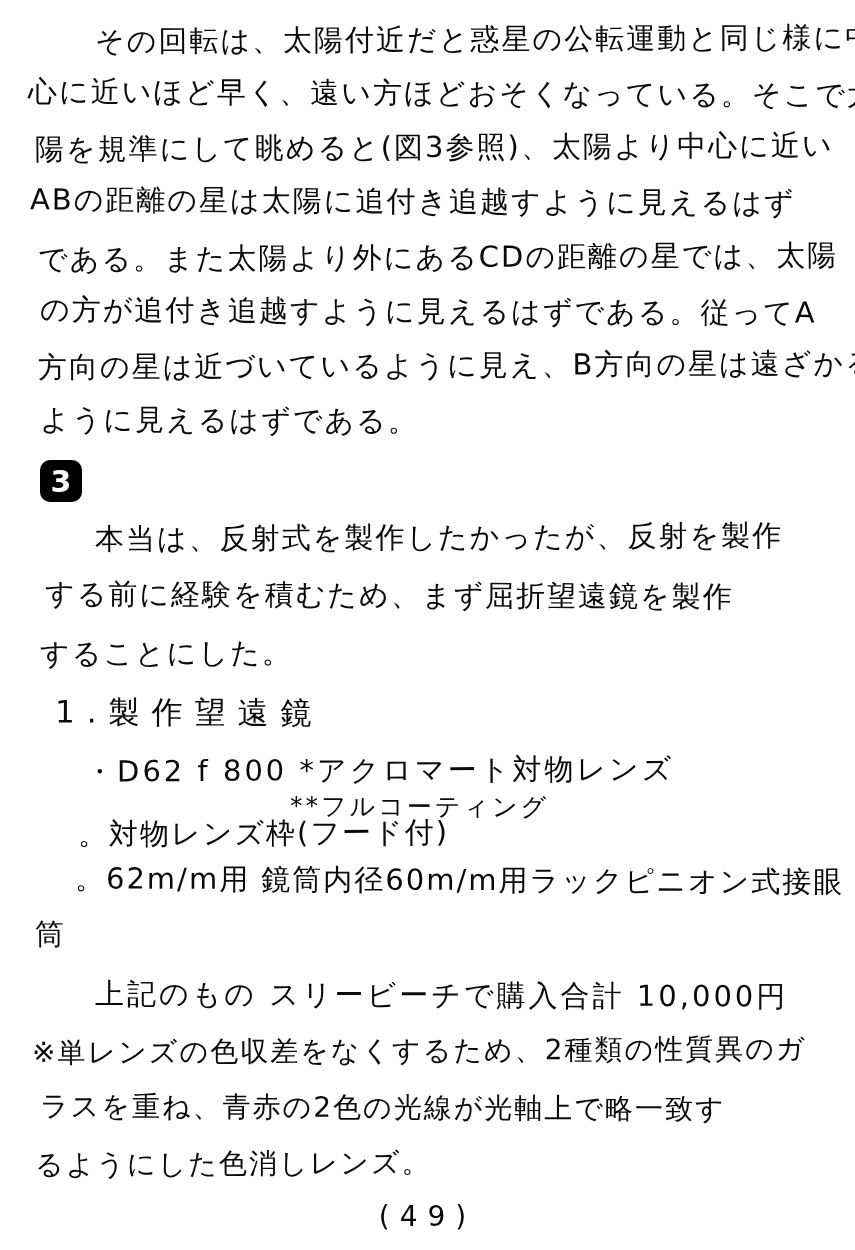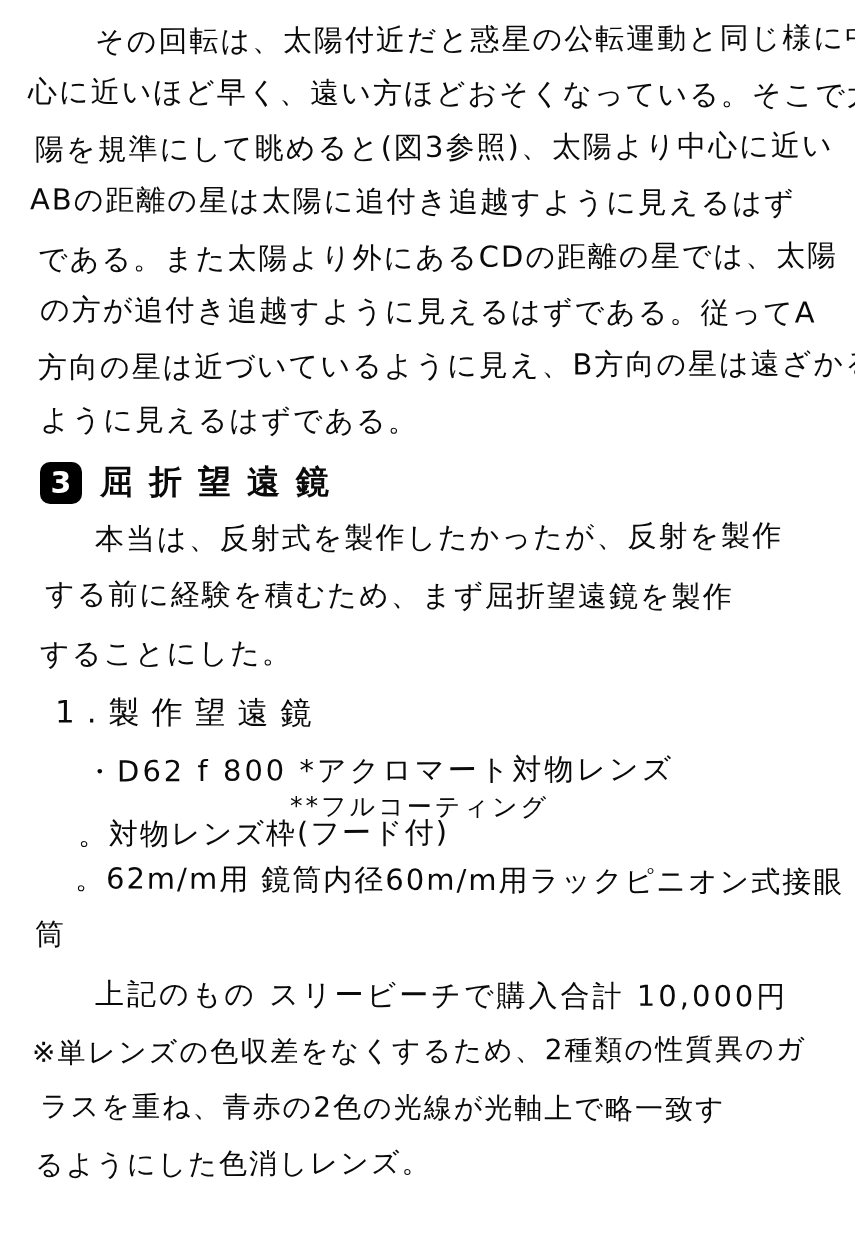--- a/index.html
+++ b/index.html
@@ -111,34 +111,34 @@
   <div class="ln ln-p1-1 wob-b">心に近いほど早く、遠い方ほどおそくなっている。そこで太</div>
   <div class="ln ln-p1-2 wob-a">陽を規準にして眺めると(図3参照)、太陽より中心に近い</div>
   <div class="ln ln-p1-3 wob-b">ABの距離の星は太陽に追付き追越すように見えるはず</div>
   <div class="ln ln-p1-4 wob-a">である。また太陽より外にあるCDの距離の星では、太陽</div>
   <div class="ln ln-p1-5 wob-b">の方が追付き追越すように見えるはずである。従ってA</div>
   <div class="ln ln-p1-6 wob-a">方向の星は近づいているように見え、B方向の星は遠ざかる</div>
   <div class="ln ln-p1-7 wob-b">ように見えるはずである。</div>
 
   <div class="section-head">
     <div class="section-badge">3</div>
-    <div class="section-title">屈折望遠鏡</div>
   </div>
 
   <div class="ln ln-p2-0 wob-a">本当は、反射式を製作したかったが、反射を製作</div>
   <div class="ln ln-p2-1 wob-b">する前に経験を積むため、まず屈折望遠鏡を製作</div>
   <div class="ln ln-p2-2 wob-a">することにした。</div>
 
   <div class="ln ln-listhead wob-b">1.製作望遠鏡</div>
   <div class="ln ln-li-0 wob-a">・D62 f 800 *アクロマート対物レンズ</div>
   <div class="ln ln-li-1 wob-b">**フルコーティング</div>
   <div class="ln ln-li-2 wob-a">。対物レンズ枠(フード付)</div>
   <div class="ln ln-li-3 wob-b">。62m/m用 鏡筒内径60m/m用ラックピニオン式接眼</div>
   <div class="ln ln-li-4 wob-a">筒</div>
 
   <div class="ln ln-total wob-b">上記のもの スリービーチで購入合計 10,000円</div>
 
   <div class="ln ln-fn-0 wob-a">※単レンズの色収差をなくするため、2種類の性質異のガ</div>
   <div class="ln ln-fn-1 wob-b">ラスを重ね、青赤の2色の光線が光軸上で略一致す</div>
   <div class="ln ln-fn-2 wob-a">るようにした色消しレンズ。</div>
 
+  <div class="page-number">(49)</div>
 
 </div>
 
 </body></html>

